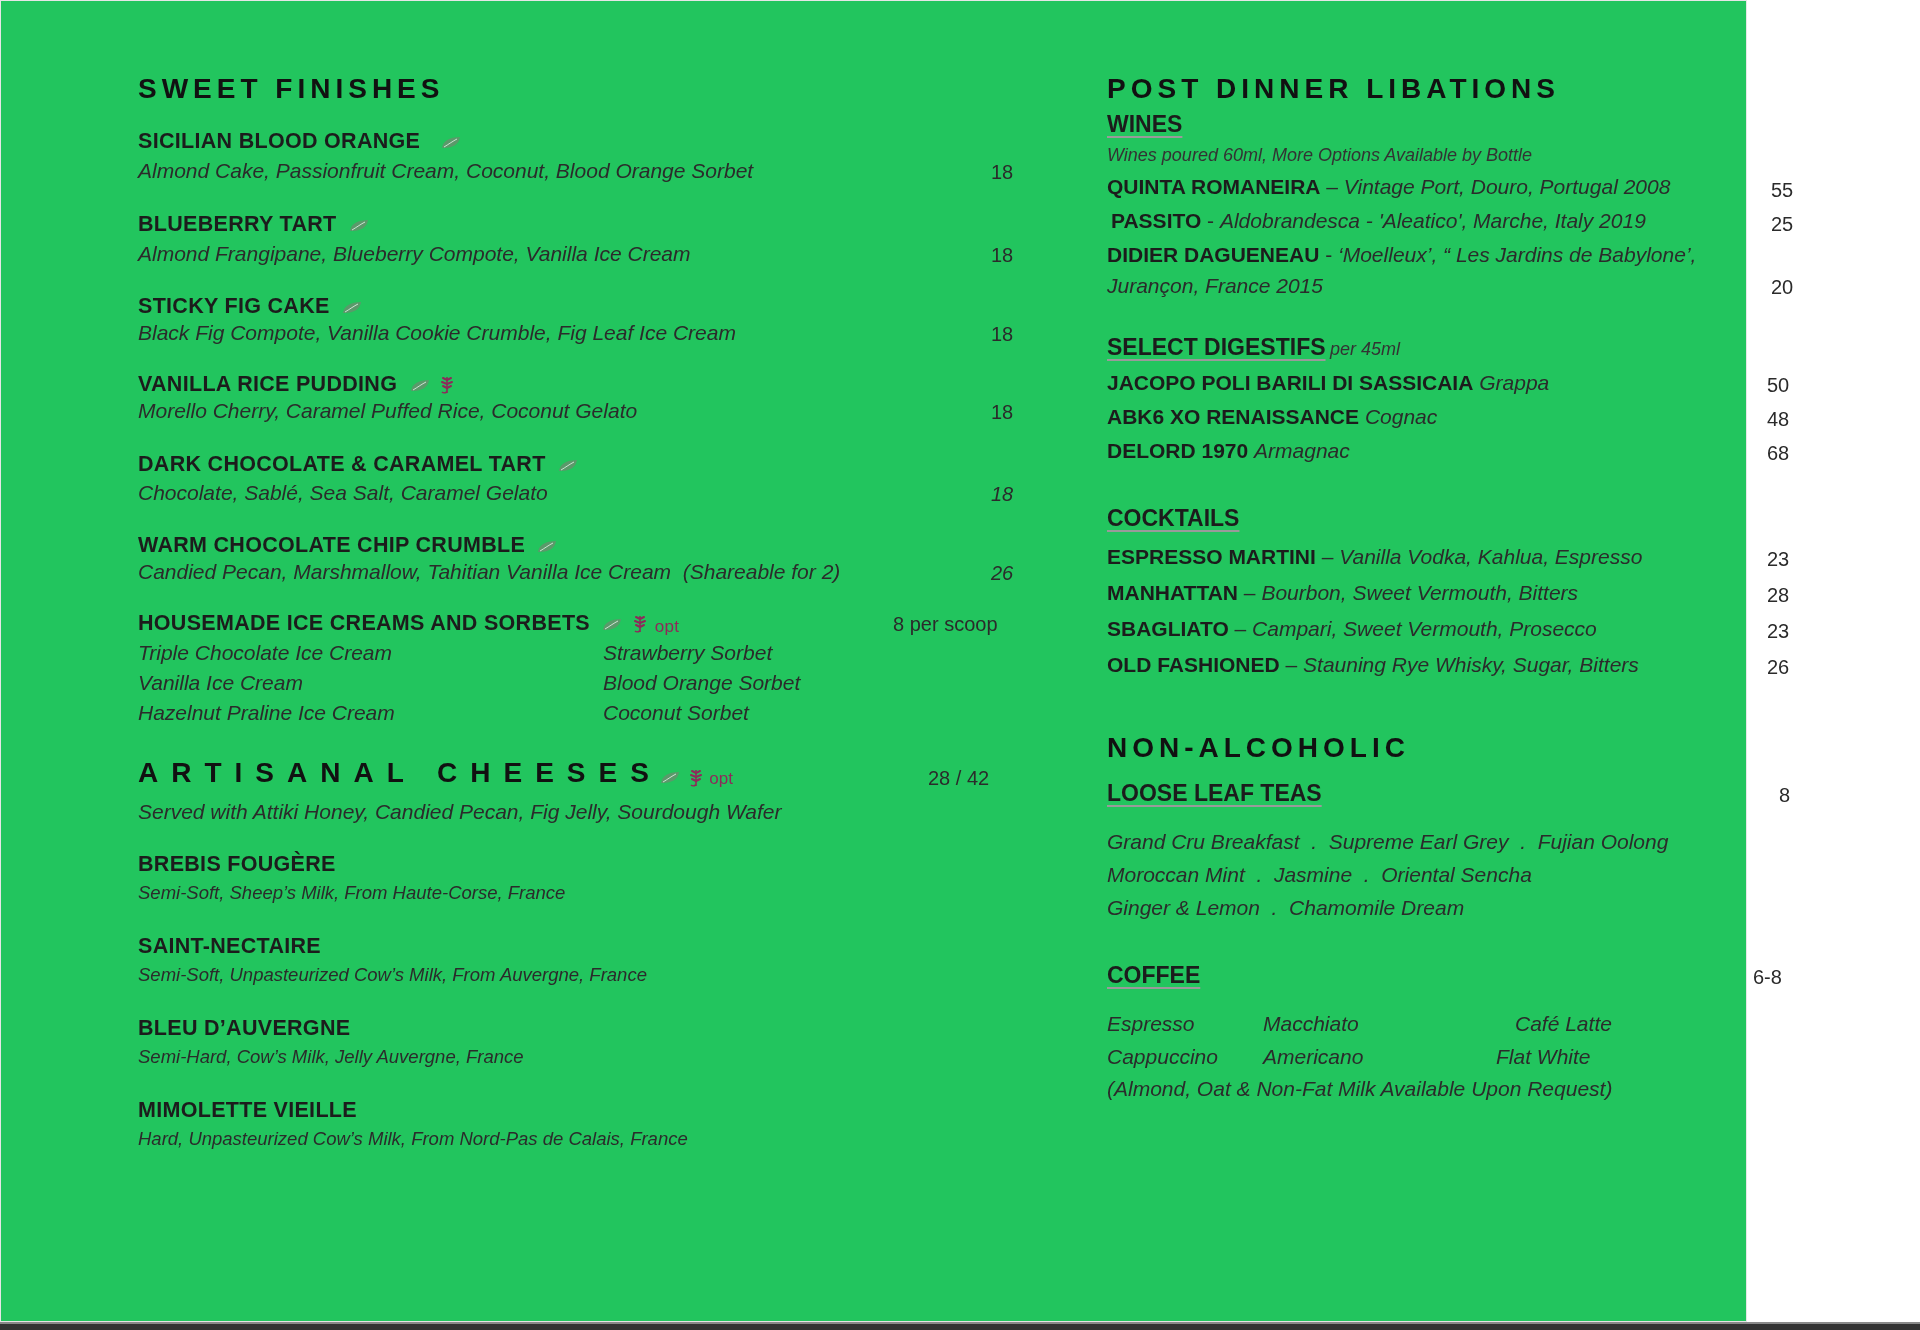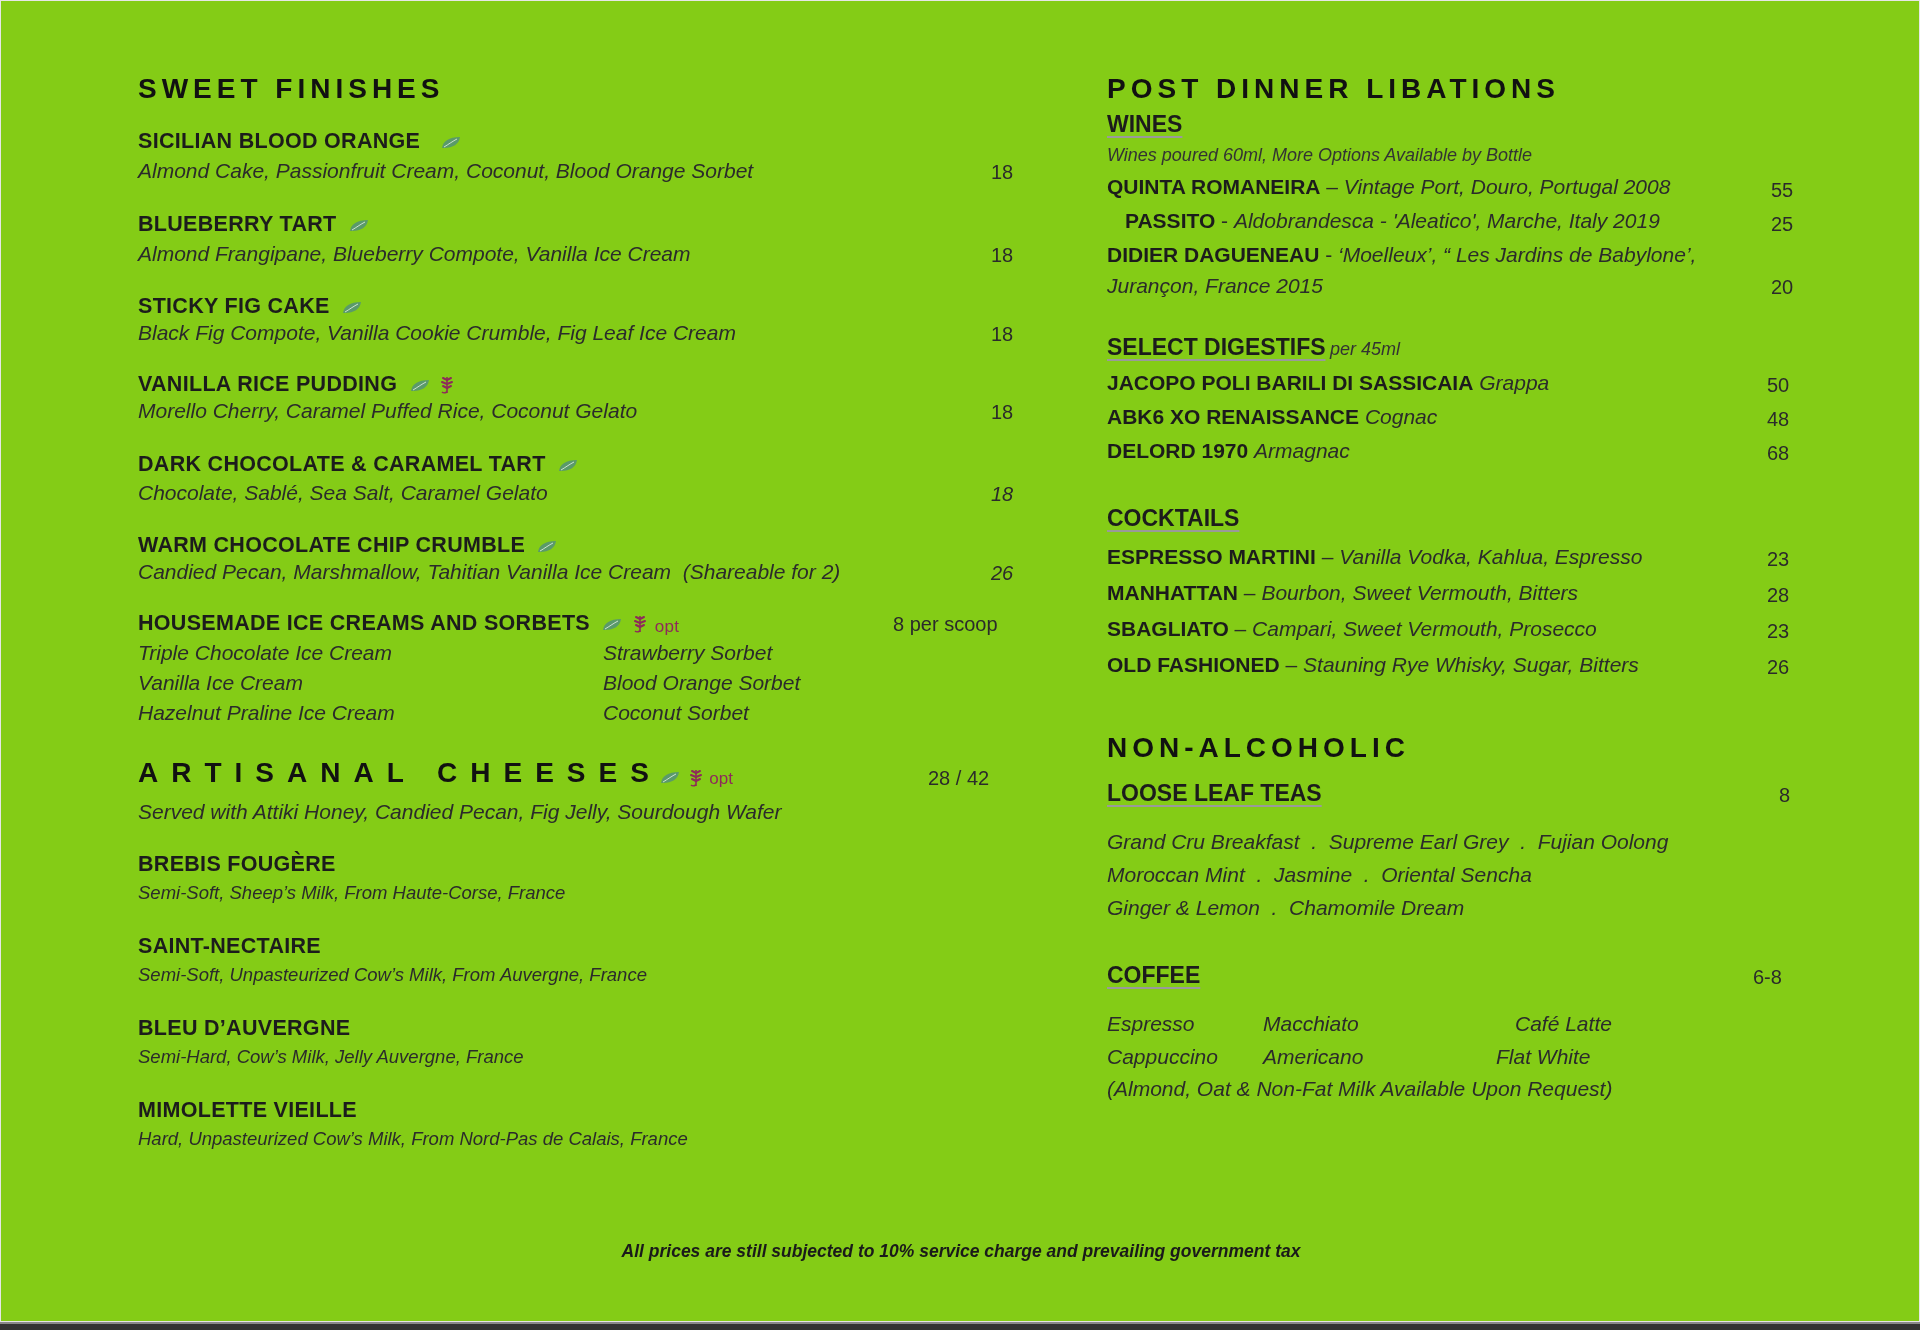--- a/index.html
+++ b/index.html
@@ -1,18 +1,18 @@
 <!DOCTYPE html>
 <html><head>
   <meta charset="utf-8">
   <style>
     * { box-sizing: border-box; margin: 0; padding: 0; }
     html, body { width: 1920px; height: 1330px; background: #ffffff; overflow: hidden; }
     body { font-family: "Liberation Sans", "DejaVu Sans", sans-serif; color: #1a1a1a; position: relative; }
-    .page { position: absolute; left: 0; top: 0; width: 1920px; height: 1322px; background: #84cc16; border: 1px solid #e6e6e6; }
+    .page { position: absolute; left: 0; top: 0; width: 1747px; height: 1322px; background: #22c55e; border: 1px solid #e6e6e6; }
     .bottom-bar { position: absolute; left: 0; top: 1322px; width: 1920px; height: 8px; background: #333333; border-top: 2px solid #8a8a8a; }
 
     .col { position: absolute; }
     .col-left { left: 137px; top: 0; width: 880px; }
     .col-right { left: 1106px; top: 0; width: 690px; }
 
     .abs { position: absolute; white-space: nowrap; }
     .section-title { font-weight: 700; font-size: 28px; letter-spacing: 5px; color: #111; }
     .section-title.wide { letter-spacing: 13px; }
     .item-name { font-weight: 700; font-size: 21.5px; color: #1c1c1c; letter-spacing: 0.3px; }
@@ -160,21 +160,21 @@
     <div class="abs section-title" style="left:0;top:72px;">POST DINNER LIBATIONS</div>
 
     <div class="abs sub-title" style="left:0;top:110px;text-align:right;">WINES</div>
     <div class="abs note" style="left:0;top:144px;">Wines poured 60ml, More Options Available by Bottle</div>
 
     <div class="abs drink-line" style="left:0;top:174px;">
       <b>QUINTA ROMANEIRA</b><span style="white-space:pre"> – </span><i>Vintage Port, Douro, Portugal 2008</i>
     </div>
     <div class="abs price" style="left:664px;top:178px;">55</div>
 
-    <div class="abs drink-line" style="left:18px;top:208px;">
+    <div class="abs drink-line" style="left:4px;top:208px;">
       <b>PASSITO</b><span style="white-space:pre"> - </span><i>Aldobrandesca - 'Aleatico', Marche, Italy 2019</i>
     </div>
     <div class="abs price" style="left:664px;top:212px;">25</div>
 
     <div class="abs drink-line" style="left:0;top:242px;">
       <b>DIDIER DAGUENEAU</b><span style="white-space:pre"> - </span><i>‘Moelleux’, “ Les Jardins de Babylone’,</i>
     </div>
     <div class="abs drink-line" style="left:0;top:273px;">
       <i>Jurançon, France 2015</i>
     </div>
@@ -226,15 +226,14 @@
     <div class="abs price" style="left:646px;top:965px;">6-8</div>
     <div class="abs item-desc" style="left:0;top:1011px;">Espresso</div>
     <div class="abs item-desc" style="left:0;top:1044px;">Cappuccino</div>
     <div class="abs item-desc" style="left:156px;top:1011px;">Macchiato</div>
     <div class="abs item-desc" style="left:156px;top:1044px;">Americano</div>
     <div class="abs item-desc" style="left:408px;top:1011px;">Café Latte</div>
     <div class="abs item-desc" style="left:389px;top:1044px;">Flat White</div>
     <div class="abs item-desc" style="left:0;top:1076px;font-size:21px;">(Almond, Oat &amp; Non-Fat Milk Available Upon Request)</div>
   </div>
 
-  <div class="disclaimer">All prices are still subjected to 10% service charge and prevailing government tax</div>
 </div>
 <div class="bottom-bar"></div>
 
 </body></html>

